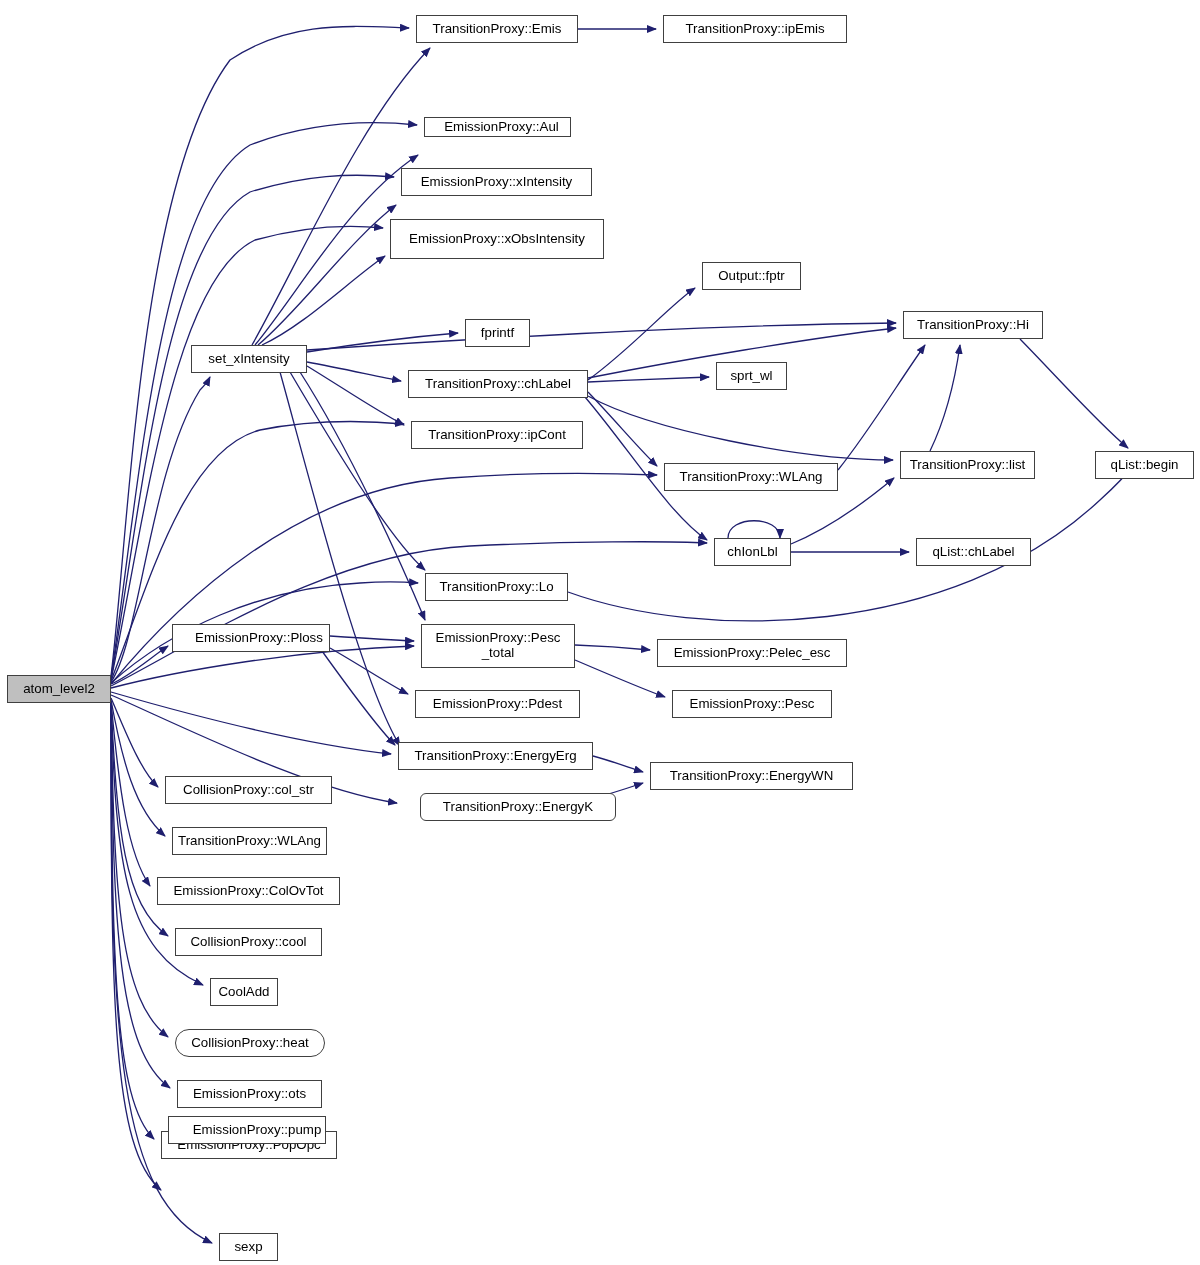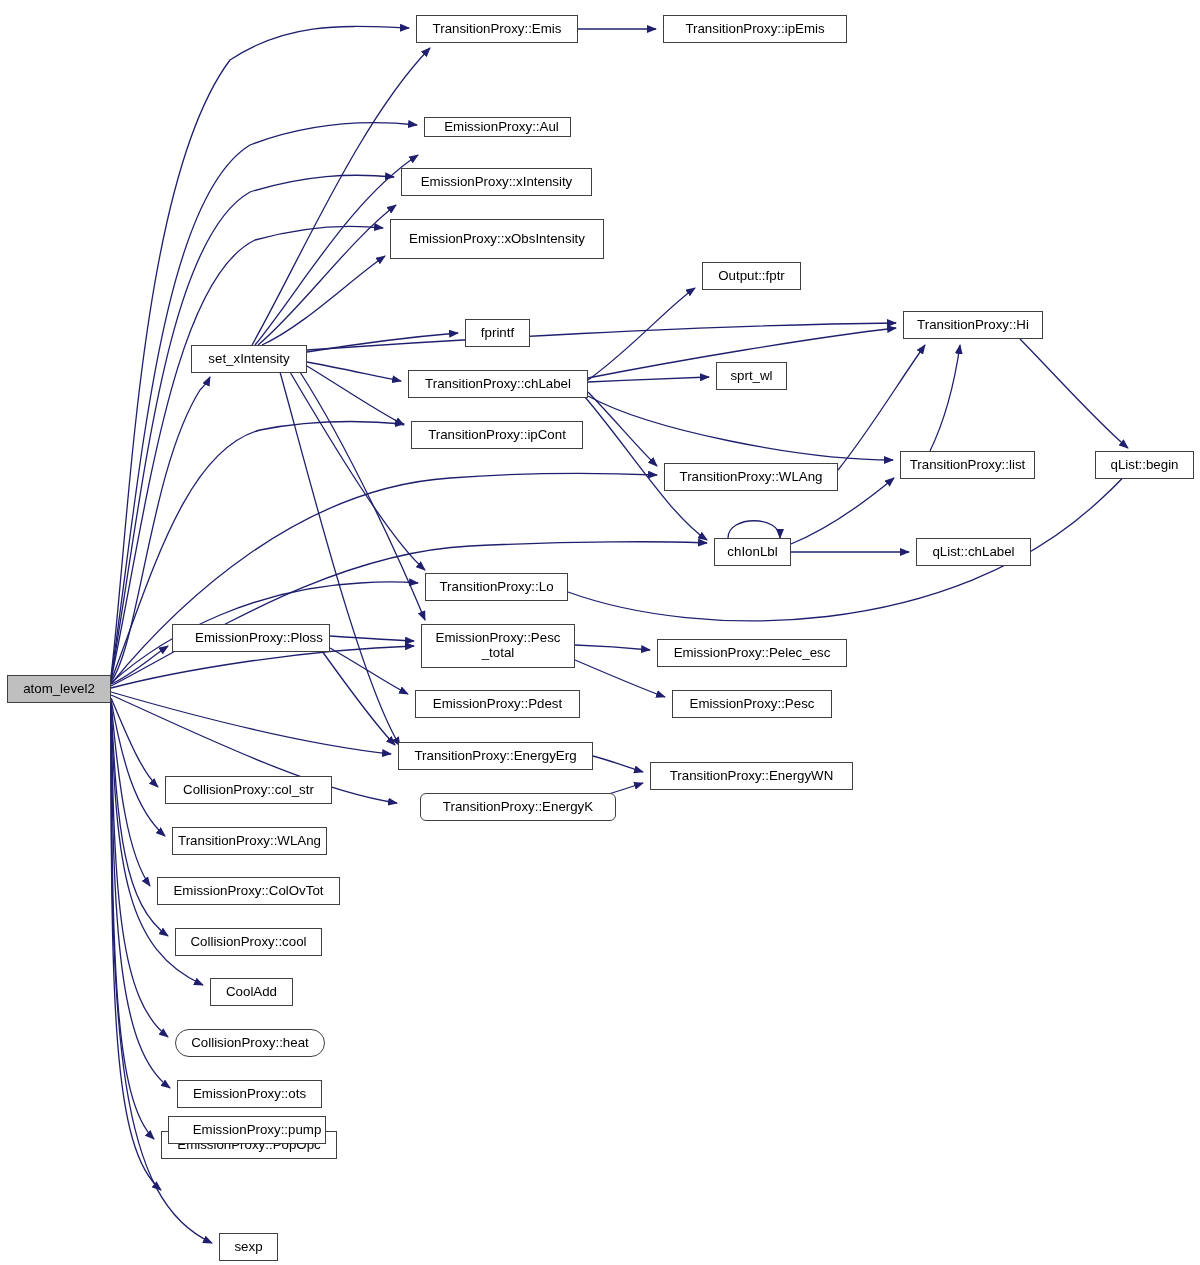--- a/index.html
+++ b/index.html
@@ -136,20 +136,20 @@
       <div class="node" style="left: 657px; top: 639px; width: 190px; height: 28px;">EmissionProxy::Pelec_esc</div>
       <div class="node" style="left: 415px; top: 690px; width: 165px; height: 28px;">EmissionProxy::Pdest</div>
       <div class="node" style="left: 672px; top: 690px; width: 160px; height: 28px;">EmissionProxy::Pesc</div>
       <div class="node" style="left: 398px; top: 742px; width: 195px; height: 28px;">TransitionProxy::EnergyErg</div>
       <div class="node" style="left: 650px; top: 762px; width: 203px; height: 28px;">TransitionProxy::EnergyWN</div>
       <div class="node" style="left: 165px; top: 776px; width: 167px; height: 28px;">CollisionProxy::col_str</div>
       <div class="node" style="left: 420px; top: 793px; width: 196px; height: 28px; border-radius: 6px;">TransitionProxy::EnergyK</div>
       <div class="node" style="left: 172px; top: 827px; width: 155px; height: 28px;">TransitionProxy::WLAng</div>
       <div class="node" style="left: 157px; top: 877px; width: 183px; height: 28px;">EmissionProxy::ColOvTot</div>
       <div class="node" style="left: 175px; top: 928px; width: 147px; height: 28px;">CollisionProxy::cool</div>
-      <div class="node" style="left: 210px; top: 978px; width: 83px; height: 28px;">CoolAdd</div>
+      <div class="node" style="left: 210px; top: 978px; width: 68px; height: 28px;">CoolAdd</div>
       <div class="node" style="left: 175px; top: 1029px; width: 150px; height: 28px; border-radius: 14px;">CollisionProxy::heat</div>
       <div class="node" style="left: 177px; top: 1080px; width: 145px; height: 28px;">EmissionProxy::ots</div>
       <div class="node" style="left: 161px; top: 1131px; width: 176px; height: 28px;">EmissionProxy::PopOpc</div>
       <div class="node" style="left: 168px; top: 1116px; width: 158px; height: 28px; padding-left: 20px;">EmissionProxy::pump</div>
       <div class="node" style="left: 219px; top: 1233px; width: 59px; height: 28px;">sexp</div>
     </div>
 </div>
 
 </body></html>

